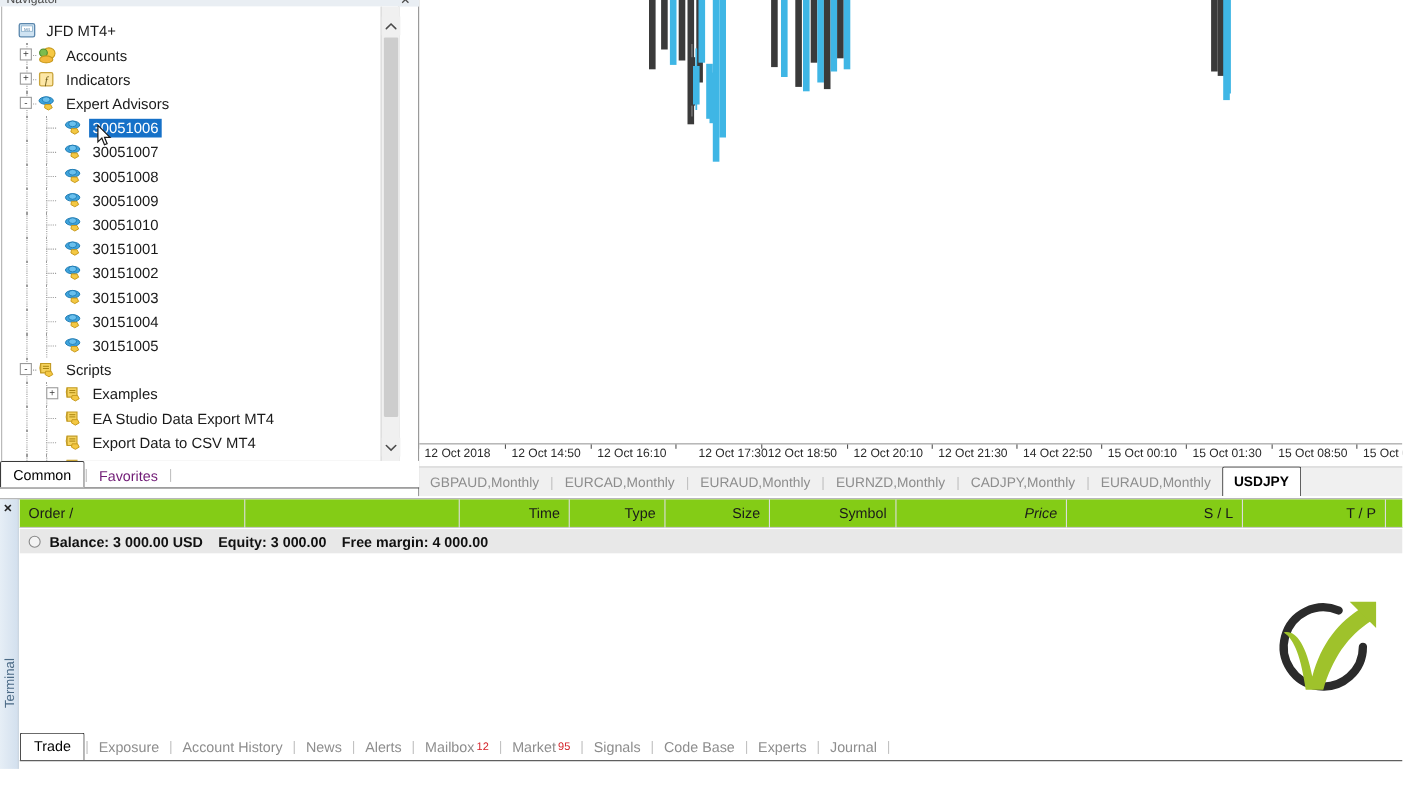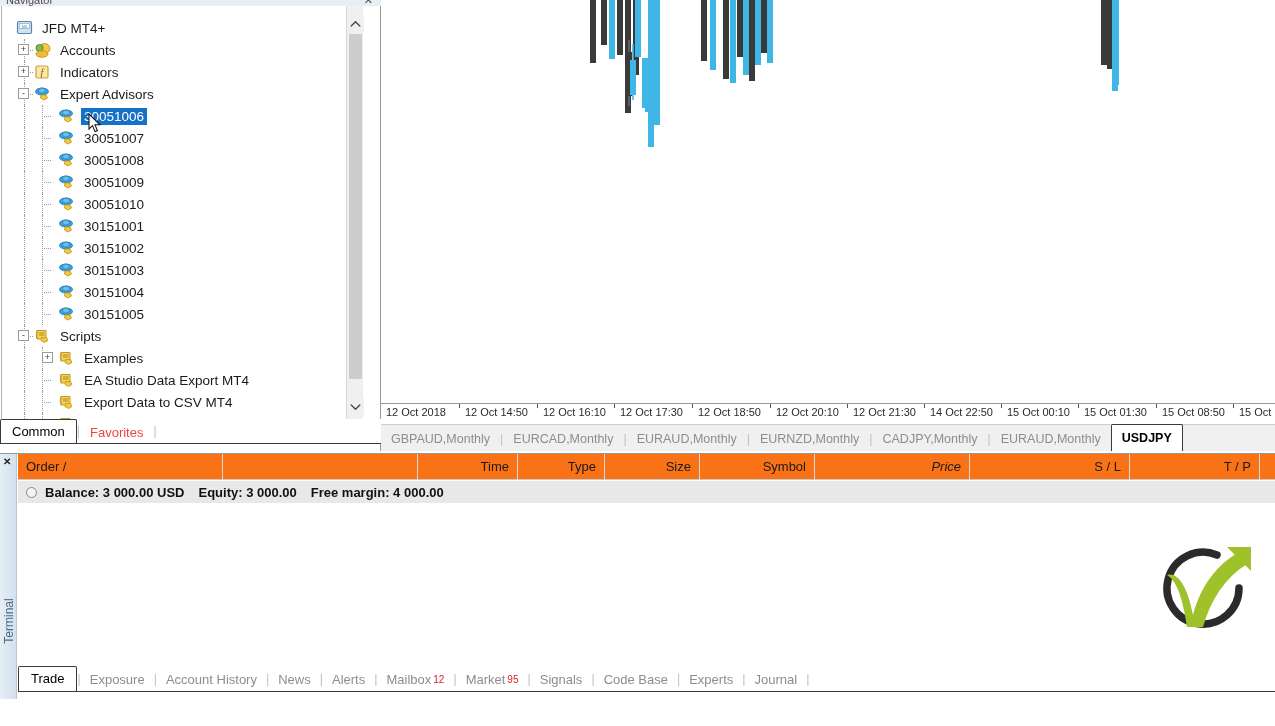--- a/index.html
+++ b/index.html
@@ -181,21 +181,21 @@
   .nav-tabs {
     position: absolute;
     left: 0; bottom: 8px;
     width: 381px; height: 24px;
     display: flex;
     align-items: flex-end;
     background: #ffffff;
   }
   .nav-tab {
     font-size: 13px;
-    color: #ef4444;
+    color: #701a75;
     padding: 0 10px;
     height: 21px;
     line-height: 21px;
   }
   .nav-tab.active {
     color: #000;
     background: #fff;
     border: 1px solid #3a3a3a;
     border-bottom: none;
     height: 24px;
@@ -236,21 +236,21 @@
     text-align: center;
   }
   .term-grid {
     position: absolute; left: 18px; top: 0;
     width: 1257px; height: 245px;
     background: #ffffff;
   }
   .term-header {
     position: absolute; left: 0; top: 0;
     width: 1257px; height: 26px;
-    background: #f97316;
+    background: #84cc16;
     border-bottom: 1px solid #c8c8c8;
     display: flex;
   }
   .th {
     font-size: 13px;
     color: #1a1a1a;
     height: 26px;
     line-height: 25px;
     border-right: 1px solid #dcdcdc;
     padding: 0 8px;
@@ -405,21 +405,21 @@
     </svg>
     <div class="chart-left-border"></div>
     <div class="chart-axis" id="chart-axis">
         <span class="tick-mark" style="left: -1px;"></span>
         <span class="tick-label" style="left: 5px;">12 Oct 2018</span>
         <span class="tick-mark" style="left: 78px;"></span>
         <span class="tick-label" style="left: 84px;">12 Oct 14:50</span>
         <span class="tick-mark" style="left: 156px;"></span>
         <span class="tick-label" style="left: 162px;">12 Oct 16:10</span>
         <span class="tick-mark" style="left: 233px;"></span>
-        <span class="tick-label" style="left: 239px;">12 Oct 17:30</span>
+        <span class="tick-label" style="left: 254px;">12 Oct 17:30</span>
         <span class="tick-mark" style="left: 311px;"></span>
         <span class="tick-label" style="left: 317px;">12 Oct 18:50</span>
         <span class="tick-mark" style="left: 389px;"></span>
         <span class="tick-label" style="left: 395px;">12 Oct 20:10</span>
         <span class="tick-mark" style="left: 466px;"></span>
         <span class="tick-label" style="left: 472px;">12 Oct 21:30</span>
         <span class="tick-mark" style="left: 543px;"></span>
         <span class="tick-label" style="left: 549px;">14 Oct 22:50</span>
         <span class="tick-mark" style="left: 620px;"></span>
         <span class="tick-label" style="left: 626px;">15 Oct 00:10</span>

